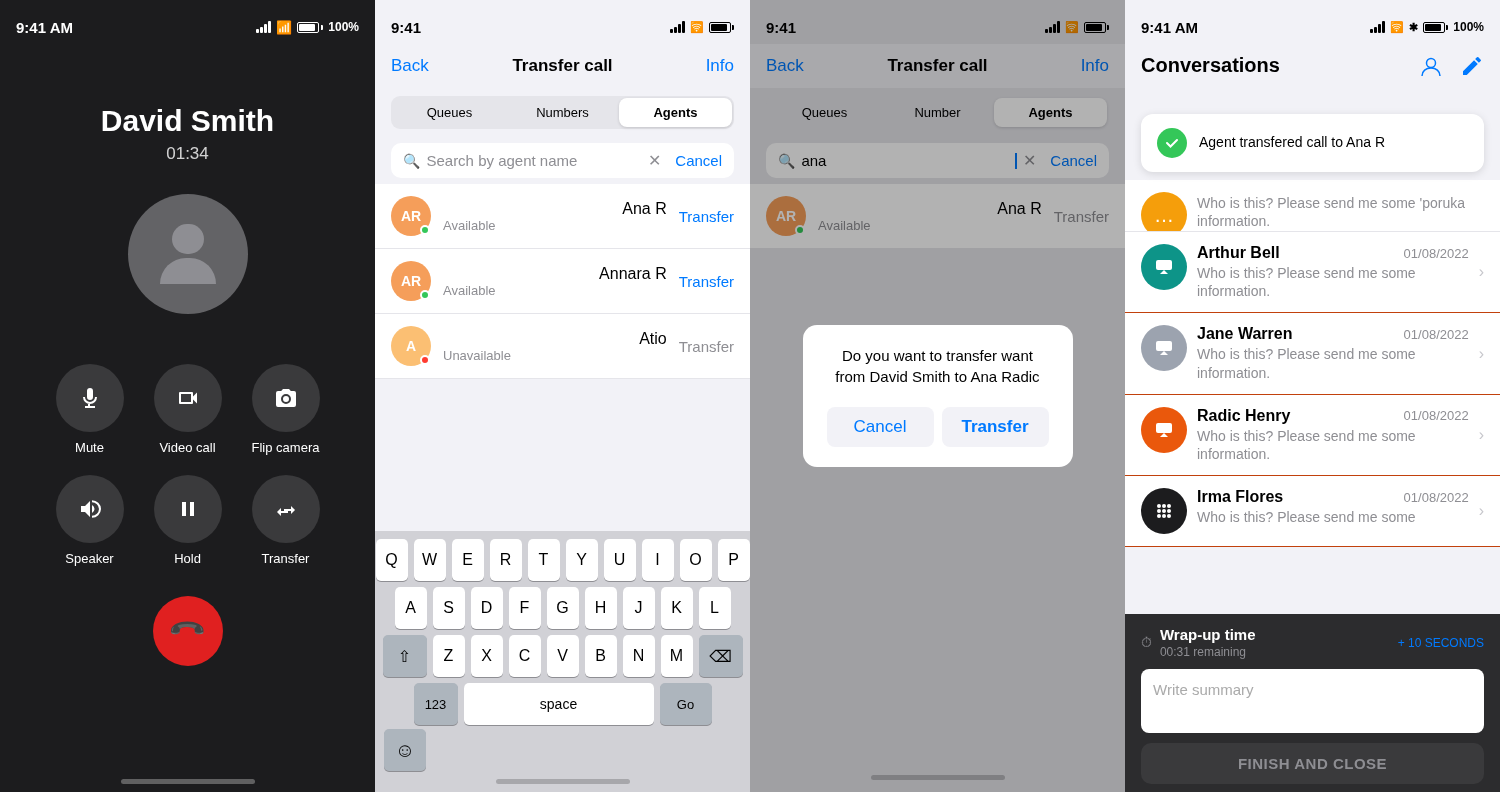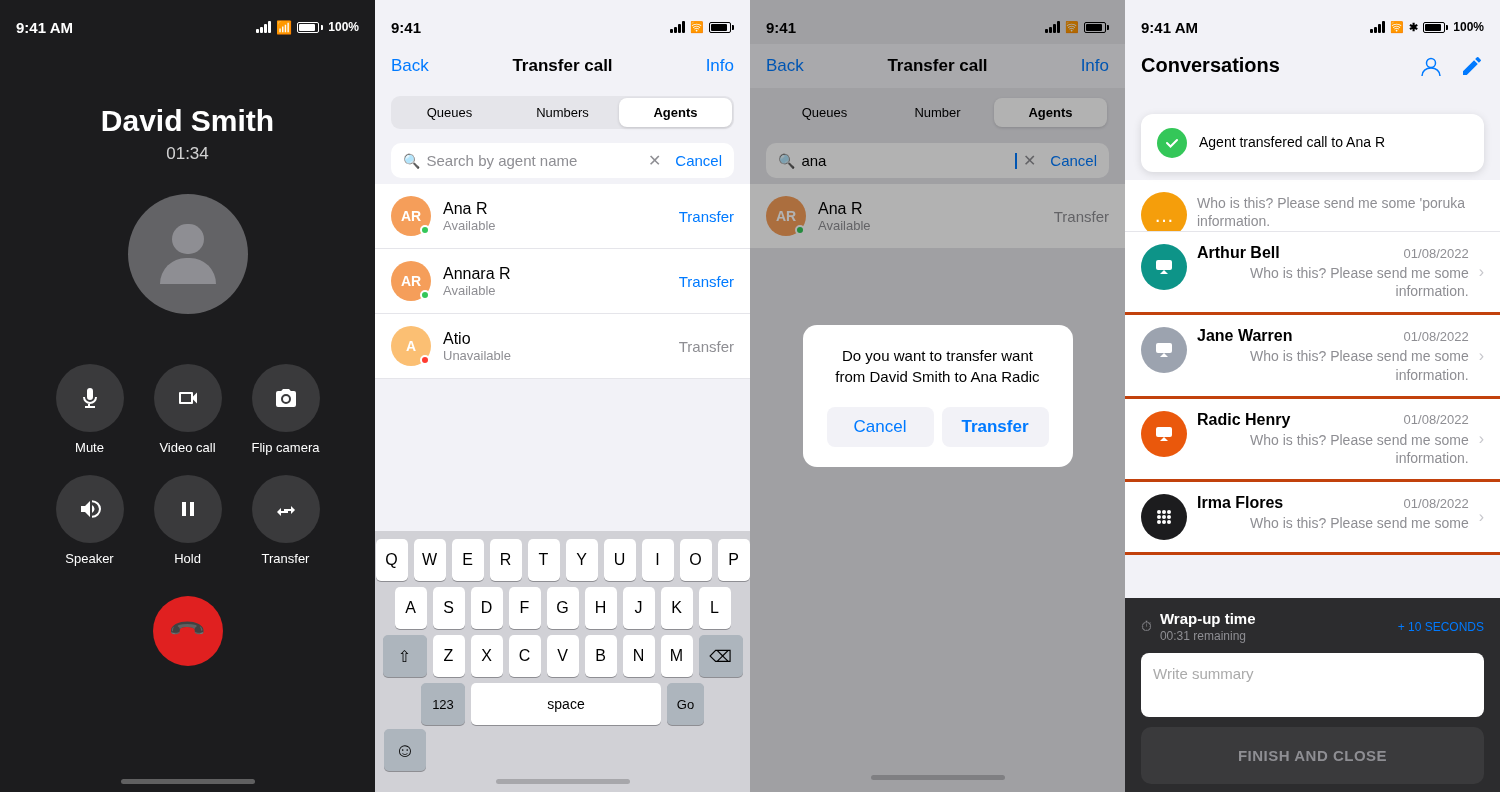--- a/index.html
+++ b/index.html
@@ -223,21 +223,21 @@
     .agent-status-dot {
       width: 10px; height: 10px;
       border-radius: 5px;
       position: absolute;
       bottom: 1px; right: 1px;
       border: 2px solid #fff;
     }
     .dot-green { background: #34c759; }
     .dot-red { background: #ff3b30; }
     .agent-info { flex: 1; }
-    .agent-name { font-size: 16px; color: #000; font-weight: 500; }
+    .agent-name { font-size: 16px; color: #000; font-weight: 500; text-align: right; }
     .agent-avail { font-size: 13px; color: #8e8e93; }
     .transfer-btn-blue { color: #007aff; font-size: 15px; cursor: pointer; font-weight: 500; }
     .transfer-btn-gray { color: #8e8e93; font-size: 15px; font-weight: 500; }
 
     
     .keyboard {
       background: #d1d1d6;
       padding: 8px 3px 4px;
     }
     .keyboard-row {
@@ -366,24 +366,23 @@
       color: #000;
     }
     .conv-icons { display: flex; gap: 16px; }
     .conv-icon { color: #007aff; font-size: 24px; cursor: pointer; }
     .conv-list { flex: 1; overflow: hidden; }
     .conv-item {
       display: flex;
       align-items: flex-start;
       padding: 12px 16px;
       background: #fff;
-      border-bottom: 3px solid #c2410c;
+      border-bottom: 1px solid #c2410c;
       gap: 10px;
       cursor: pointer;
-      text-align: right;
     }
     .conv-avatar {
       width: 46px; height: 46px;
       border-radius: 23px;
       display: flex; align-items: center; justify-content: center;
       font-size: 18px;
       color: #fff;
       flex-shrink: 0;
     }
     .conv-avatar-yellow { background: #f59e0b; }
@@ -444,21 +443,21 @@
       font-size: 15px;
       color: #8e8e93;
       min-height: 64px;
       cursor: text;
     }
     .finish-btn {
       width: 100%;
       background: #3a3a3c;
       color: #8e8e93;
       border-radius: 10px;
-      padding: 20px;
+      padding: 12px;
       text-align: center;
       font-size: 15px;
       font-weight: 600;
       margin-top: 10px;
       cursor: pointer;
       letter-spacing: 0.5px;
     }
 
     
     .signal-bars {
@@ -686,21 +685,21 @@
       <div class="key">C</div>
       <div class="key">V</div>
       <div class="key">B</div>
       <div class="key">N</div>
       <div class="key">M</div>
       <div class="key key-dark key-wide">⌫</div>
     </div>
     <div class="keyboard-bottom">
       <div class="key key-dark" style="width:44px;font-size:13px">123</div>
       <div class="key" style="width:190px;font-size:14px">space</div>
-      <div class="key key-dark" style="width:37px;font-size:13px">Go</div>
+      <div class="key key-dark" style="width:52px;font-size:13px">Go</div>
     </div>
     <div style="display:flex;justify-content:space-between;padding:0 6px 2px">
       <div class="emoji-btn">☺</div>
     </div>
     <div class="home-indicator-light"></div>
   </div>
 </div>
 
 <div class="panel-confirm">
 

